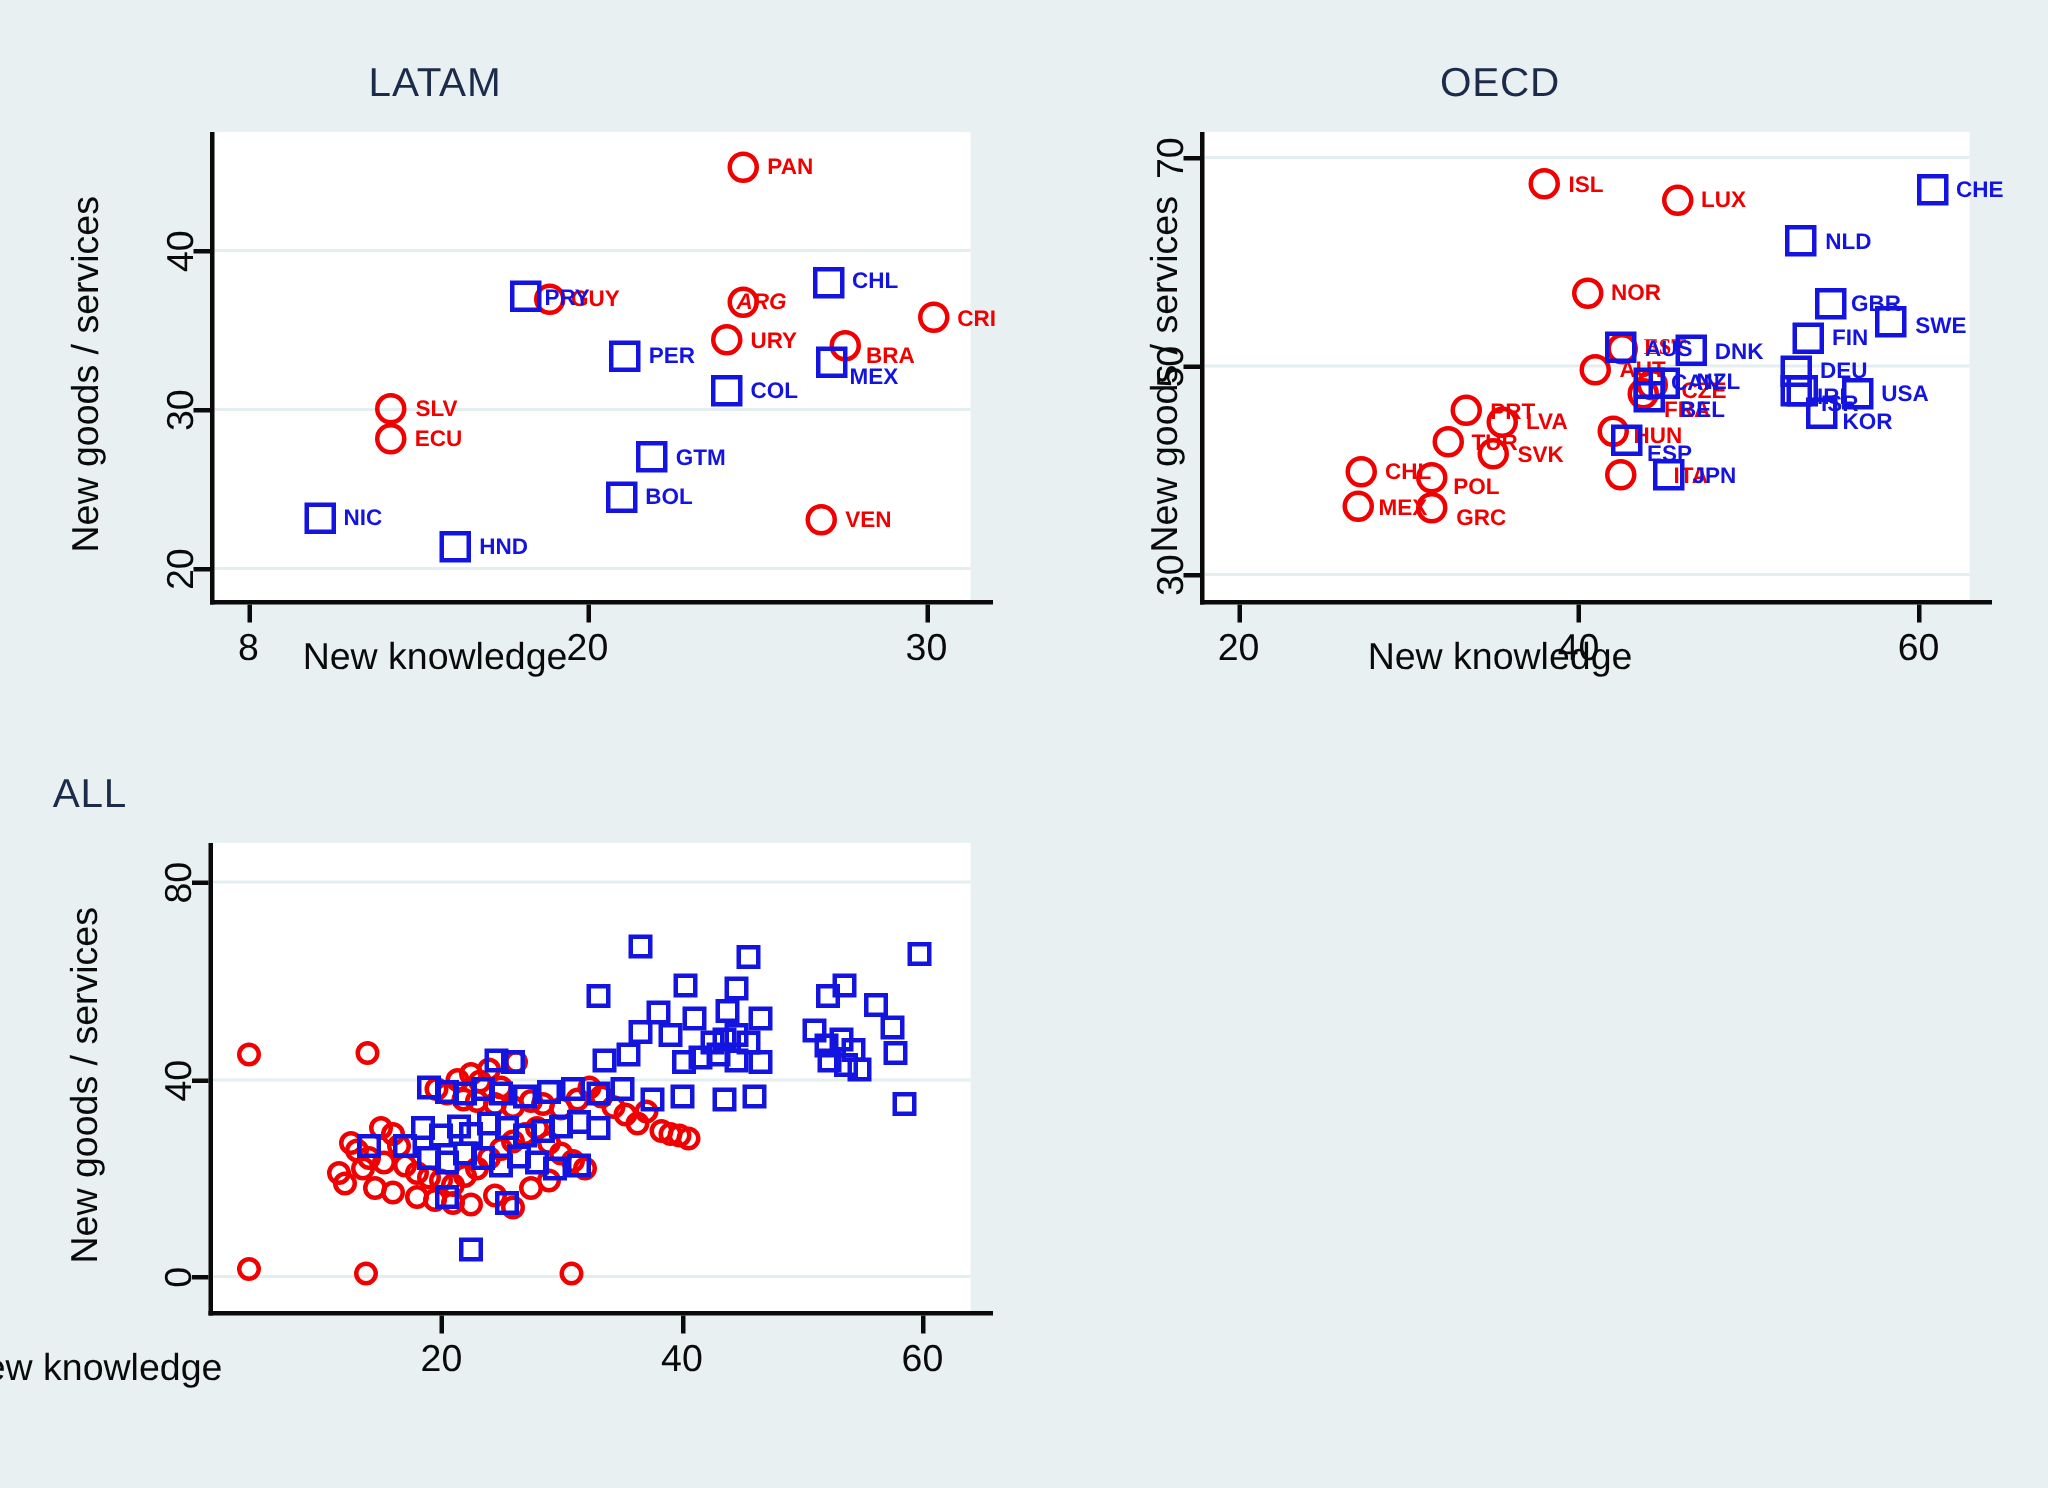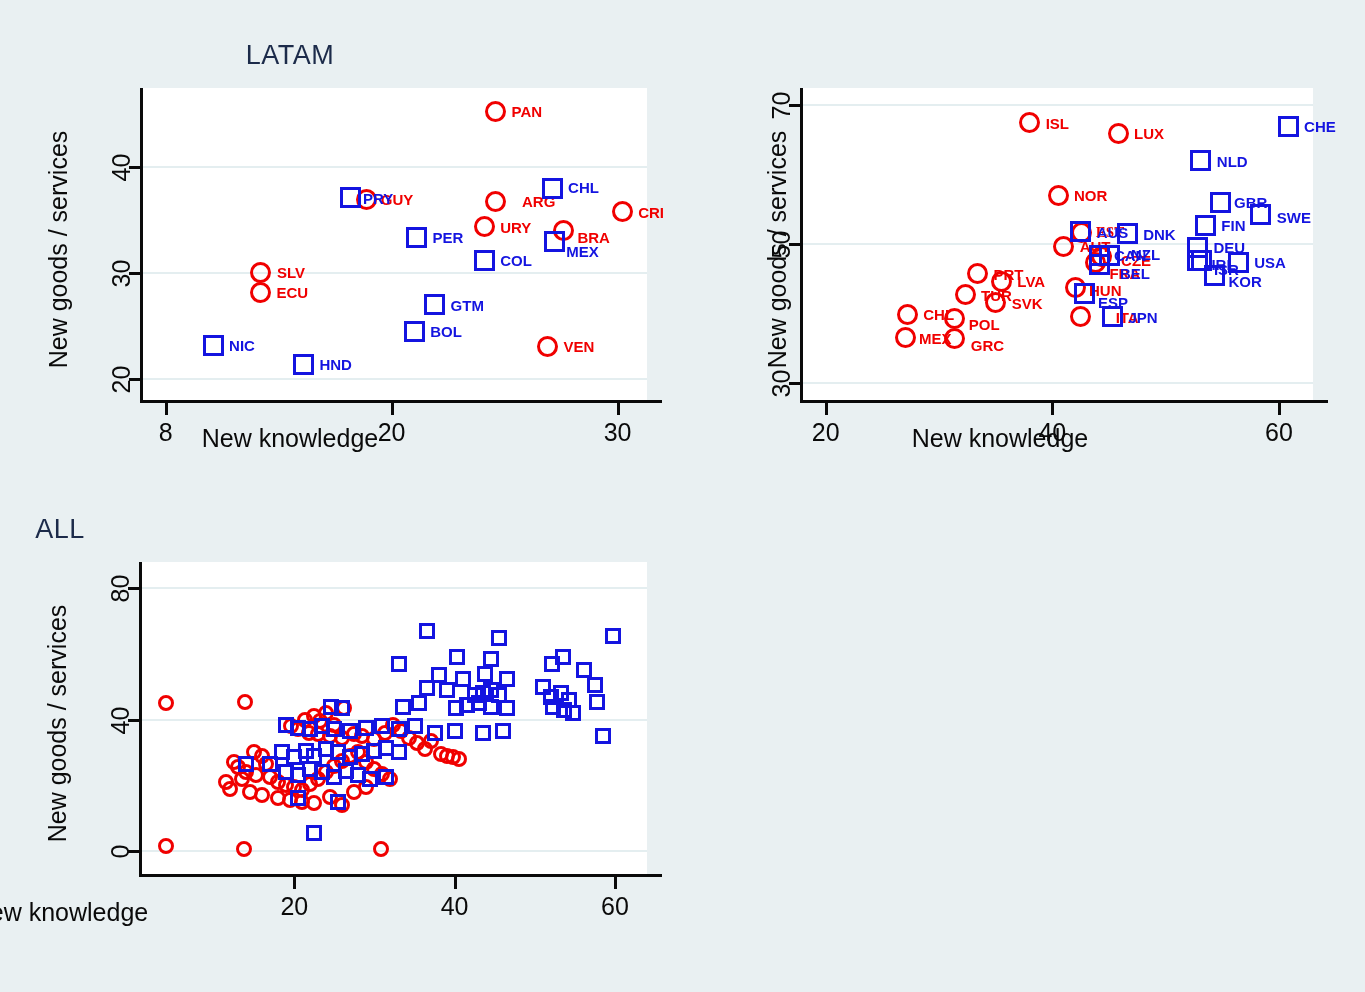--- a/index.html
+++ b/index.html
@@ -123,21 +123,21 @@
       <div class="tick-label-x" style="left: -17.3991px; top: 330px; width: 80px;">8</div>
       <div class="tick" style="left: 247.61px; top: 315px; width: 3px; height: 12px;"></div>
       <div class="tick-label-x" style="left: 208.61px; top: 330px; width: 80px;">20</div>
       <div class="tick" style="left: 473.619px; top: 315px; width: 3px; height: 12px;"></div>
       <div class="tick-label-x" style="left: 434.619px; top: 330px; width: 80px;">30</div>
       <div class="mk mk-ci" style="left: 342.074px; top: 12.7678px; width: 21px; height: 21px;"></div>
       <div class="mk-lbl lbl-red" style="left: 368.574px; top: 15.2678px;">PAN</div>
       <div class="mk mk-ci" style="left: 213.249px; top: 100.551px; width: 21px; height: 21px;"></div>
       <div class="mk-lbl lbl-red" style="left: 237.749px; top: 103.051px;">GUY</div>
       <div class="mk mk-ci" style="left: 342.074px; top: 102.666px; width: 21px; height: 21px;"></div>
-      <div class="mk-lbl lbl-red" style="left: 379px; top: 105.166px;">ARG</div>
+      <div class="mk-lbl lbl-red" style="left: 348px; top: 105.166px; font-style: italic;">ARG</div>
       <div class="mk mk-ci" style="left: 468.639px; top: 113.242px; width: 21px; height: 21px;"></div>
       <div class="mk-lbl lbl-red" style="left: 495.139px; top: 115.742px;">CRI</div>
       <div class="mk mk-ci" style="left: 330.774px; top: 128.049px; width: 21px; height: 21px;"></div>
       <div class="mk-lbl lbl-red" style="left: 357.274px; top: 131px;">URY</div>
       <div class="mk mk-ci" style="left: 409.877px; top: 132.28px; width: 21px; height: 21px;"></div>
       <div class="mk-lbl lbl-red" style="left: 434.377px; top: 140.78px;">BRA</div>
       <div class="mk mk-ci" style="left: 107.025px; top: 173.527px; width: 21px; height: 21px;"></div>
       <div class="mk-lbl lbl-red" style="left: 134px; top: 176.027px;">SLV</div>
       <div class="mk mk-ci" style="left: 107.025px; top: 193.622px; width: 21px; height: 21px;"></div>
       <div class="mk-lbl lbl-red" style="left: 133.525px; top: 196.122px;">ECU</div>
@@ -158,20 +158,21 @@
       <div class="mk mk-sq" style="left: 260.711px; top: 232.754px; width: 21px; height: 21px;"></div>
       <div class="mk-lbl lbl-blue" style="left: 287.211px; top: 235.254px;">BOL</div>
       <div class="mk mk-sq" style="left: 59.5628px; top: 246.503px; width: 21px; height: 21px;"></div>
       <div class="mk-lbl lbl-blue" style="left: 86.0628px; top: 249.003px;">NIC</div>
       <div class="mk mk-sq" style="left: 149.966px; top: 265.541px; width: 21px; height: 21px;"></div>
       <div class="mk-lbl lbl-blue" style="left: 176.466px; top: 268.041px;">HND</div>
     </div>
 </div>
 
 <div class="panel" style="left:660px; top:40px; width:700px; height:420px;">
+  <div class="panel-title" style="top:0px; left:-10px;">OECD</div>
   <div class="axis-title-y" style="left:-18px; top:195px; width:270px;">New goods / services</div>
   <div class="axis-title-x" style="left:-10px; top:384px;">New knowledge</div>
   <div id="oecd-plot" class="plot-frame" style="left:143px; top:48px; width:510px; height:312px;">
       <div class="gridline" style="left: 0px; top: 293.667px; width: 510px;"></div>
       <div class="gridline" style="left: 0px; top: 155px; width: 510px;"></div>
       <div class="gridline" style="left: 0px; top: 16.3333px; width: 510px;"></div>
       <div class="axis-line" style="left: -3px; top: 0px; width: 3px; height: 315px;"></div>
       <div class="axis-line" style="left: -3px; top: 312px; width: 528px; height: 3px;"></div>
       <div class="tick" style="left: -14px; top: 293.667px; width: 11px; height: 3px;"></div>
       <div class="tick-label-y" style="left: -62px; top: 280.667px; width: 80px;">30</div>

